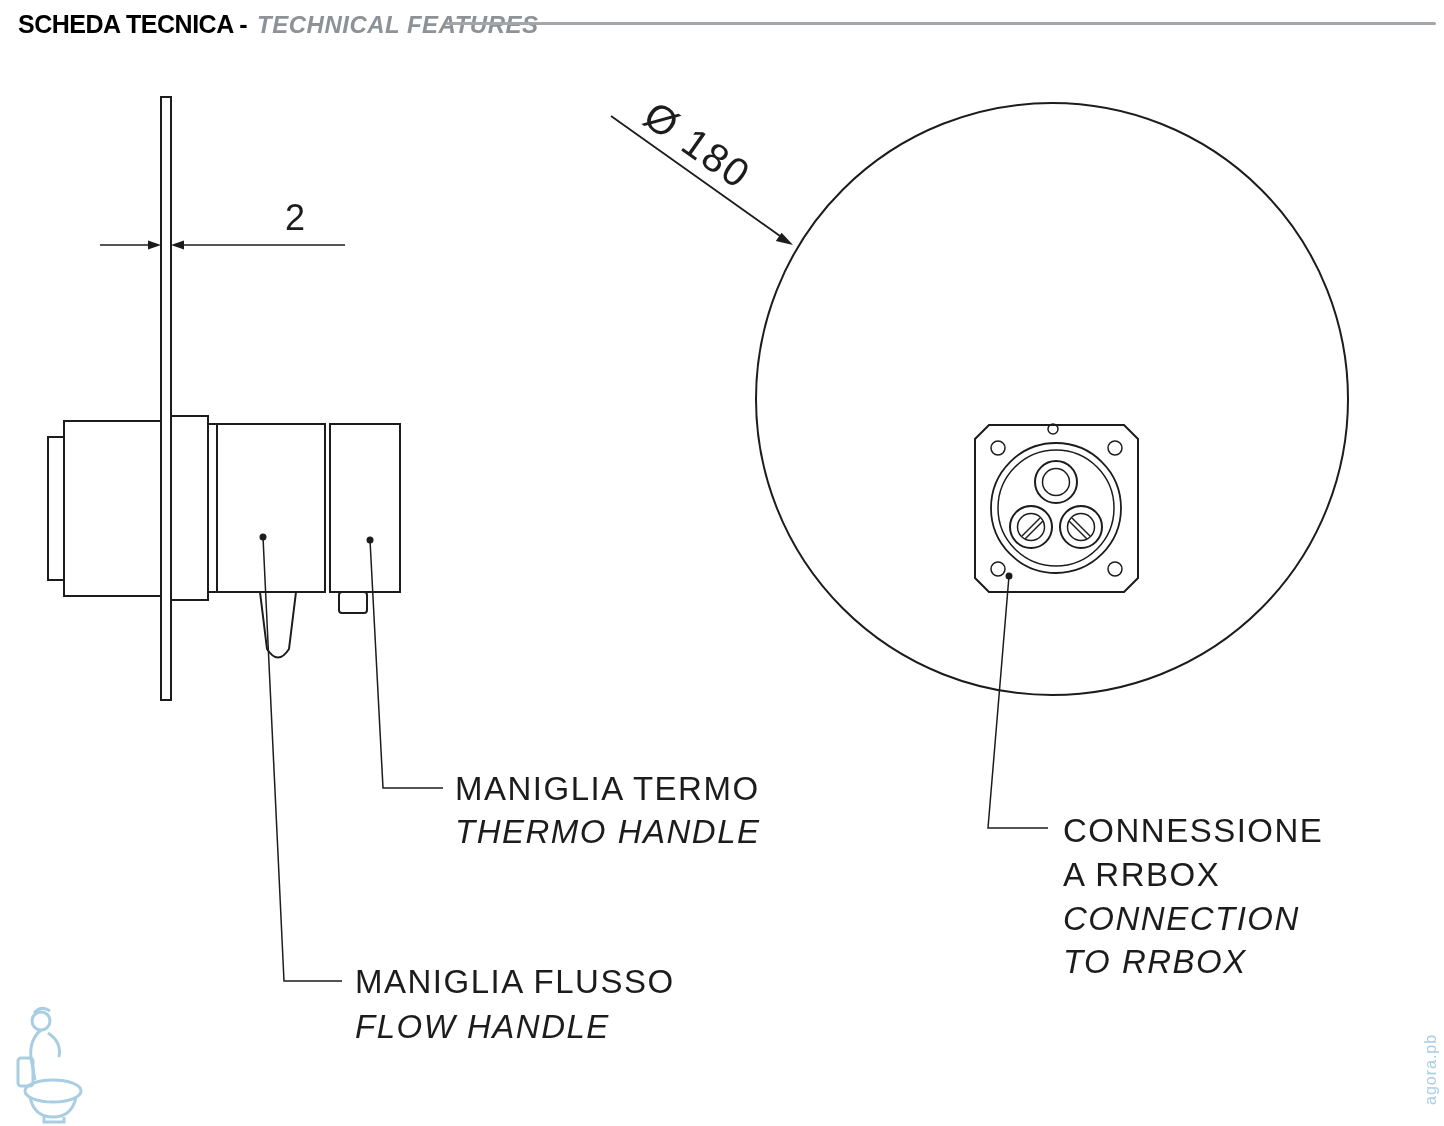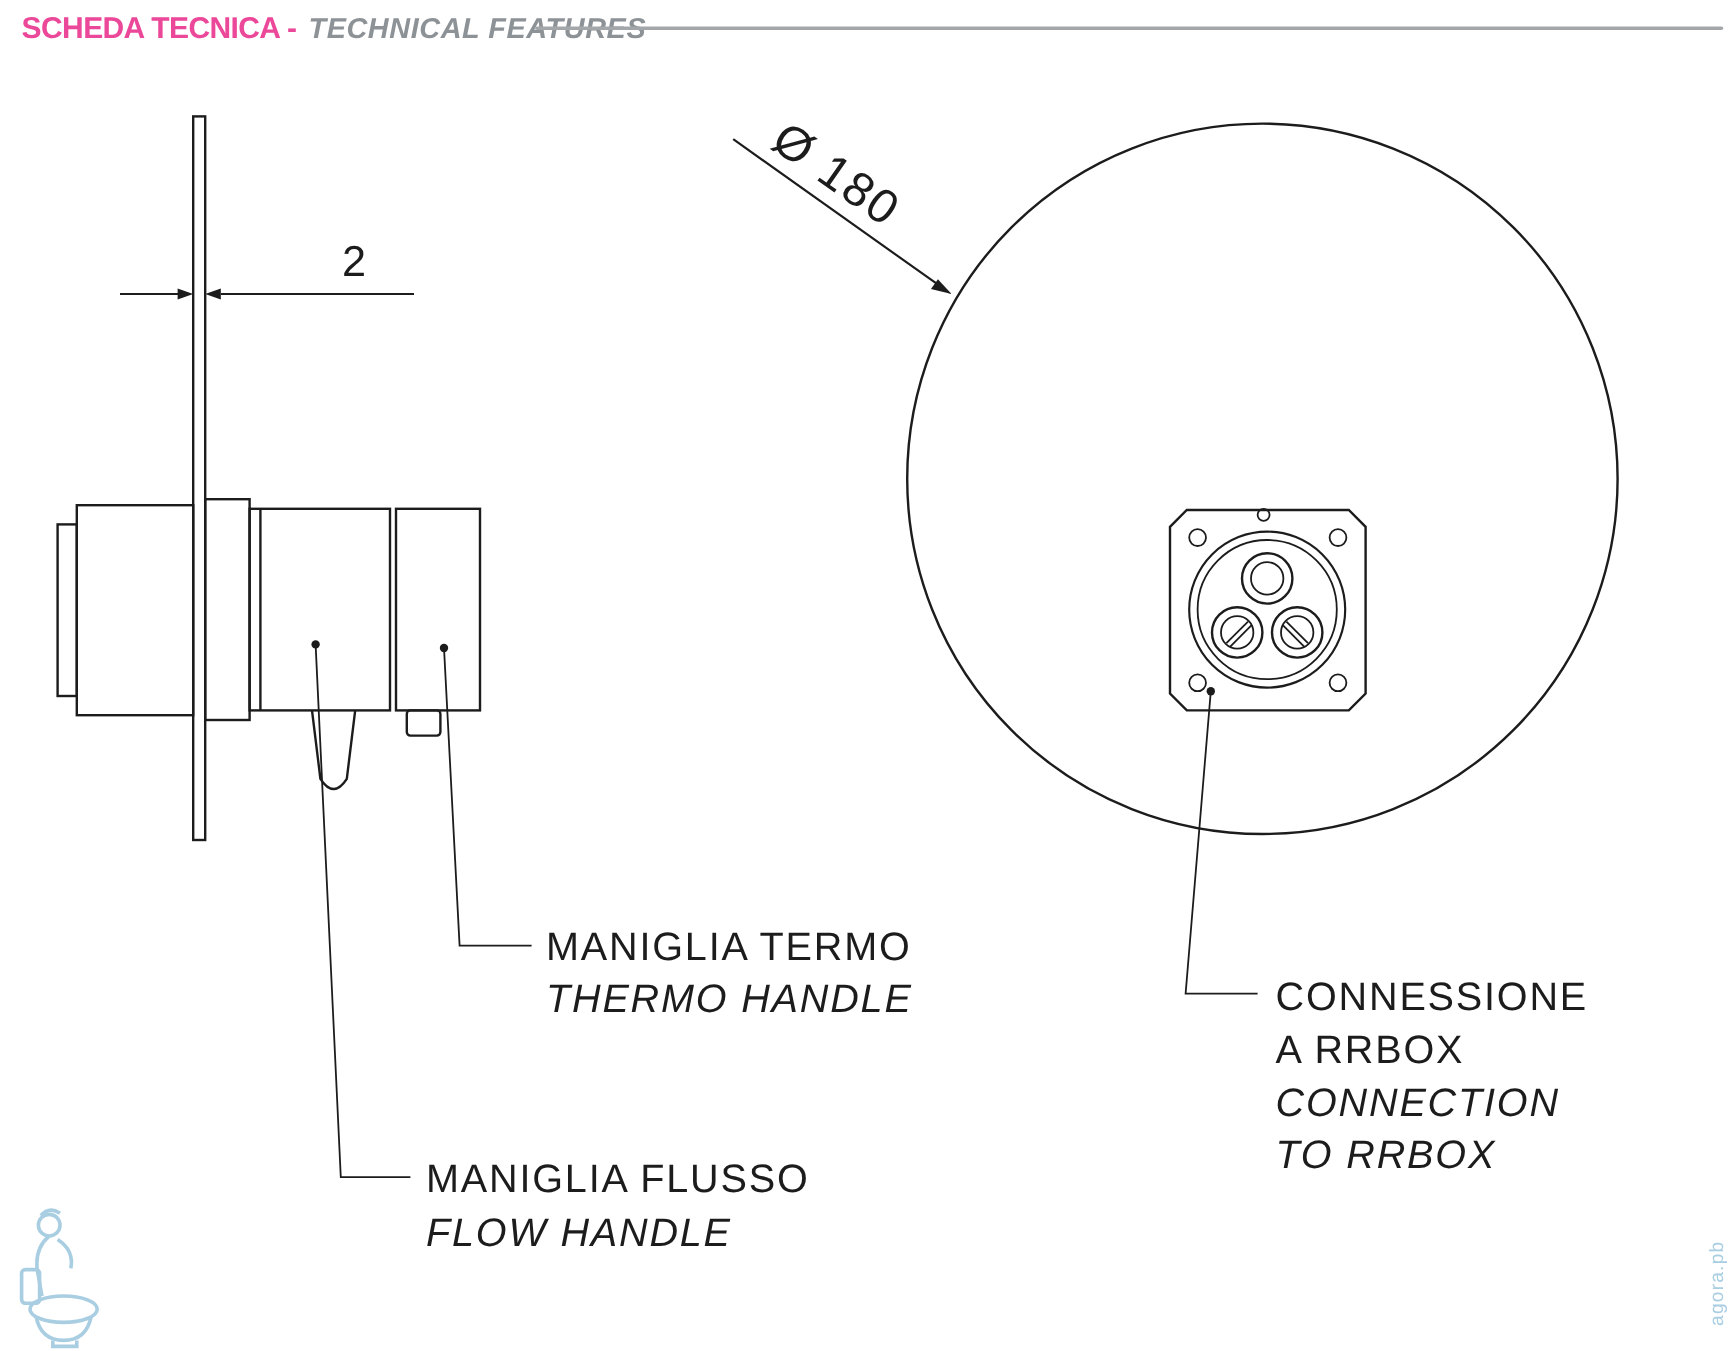--- a/index.html
+++ b/index.html
@@ -1,20 +1,20 @@
 <!DOCTYPE html>
 <html><head>
 <meta charset="utf-8">
 <style>
   html,body{margin:0;padding:0;background:#ffffff;}
   .page{position:relative;width:1444px;height:1126px;background:#ffffff;overflow:hidden;
         font-family:"Liberation Sans",sans-serif;}
   
   .header{position:absolute;left:18px;top:10px;width:1420px;height:34px;}
-  .t1{font-weight:bold;font-size:25px;letter-spacing:-0.5px;color:#ec4899;
+  .t1{font-weight:bold;font-size:25px;letter-spacing:-0.5px;color:#000000;
       font-family:"Liberation Sans",sans-serif;}
   .t2{font-weight:bold;font-style:italic;font-size:24px;letter-spacing:0.5px;color:#8d9296;
       margin-left:10px;font-family:"Liberation Sans",sans-serif;}
   .rule{position:absolute;left:428px;right:2px;top:12px;height:3px;background:#a3a7aa;border-radius:2px;}
   
   svg{position:absolute;left:0;top:0;}
   .lbl{font-family:"Liberation Sans",sans-serif;font-size:33px;fill:#1c1c1c;letter-spacing:1.5px;}
   .lbl-i{font-style:italic;}
   .dim{font-family:"Liberation Sans",sans-serif;font-size:36px;fill:#1c1c1c;}
   .dia{font-family:"Liberation Sans",sans-serif;font-size:40px;fill:#1c1c1c;letter-spacing:2px;}

